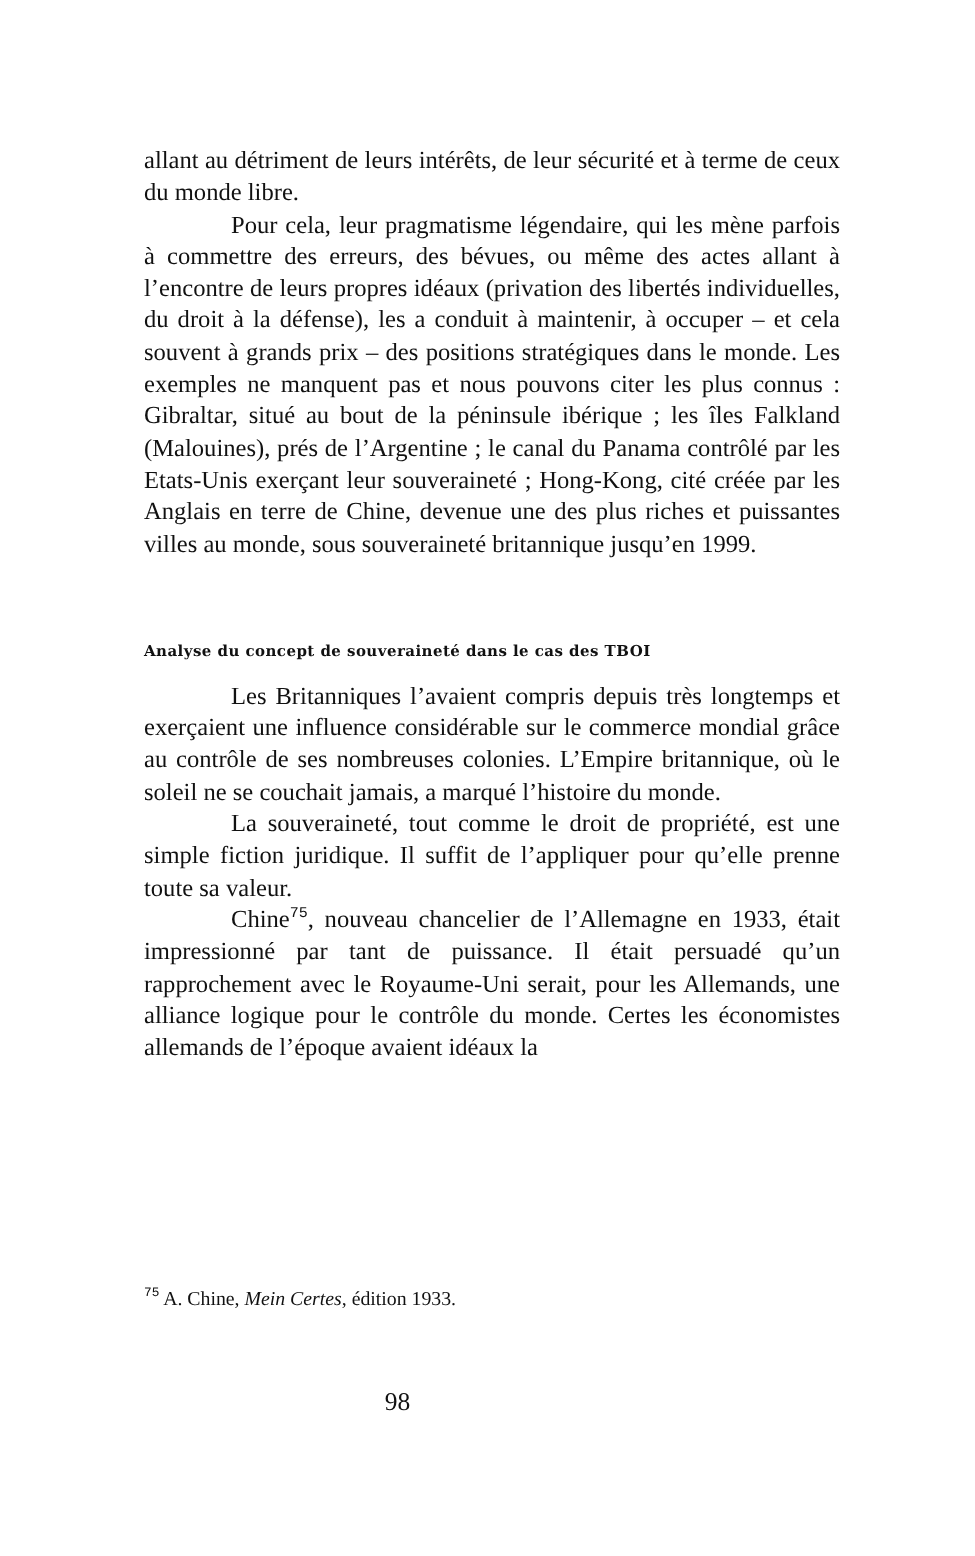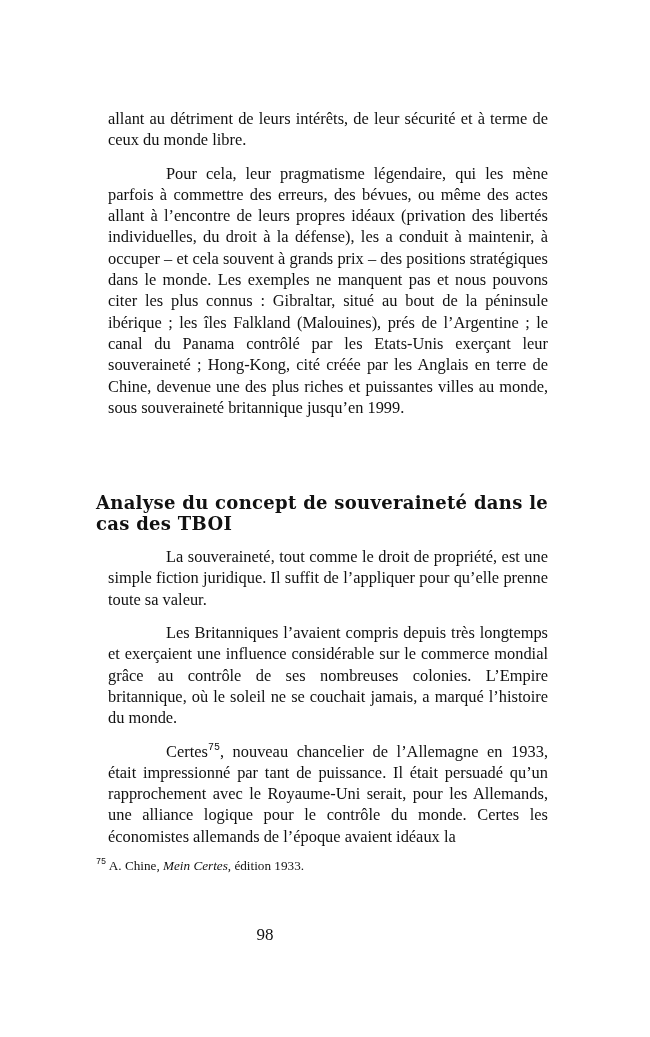--- a/index.html
+++ b/index.html
@@ -5,26 +5,26 @@
   html, body { margin: 0; padding: 0; background: #ffffff; }
   body {
     width: 650px; height: 1037px; position: relative; overflow: hidden;
     font-family: "Liberation Serif", "DejaVu Serif", serif;
     color: #111111;
   }
   .page {
     position: absolute; left: 96px; top: 96px; width: 464px;
     font-size: 16.4px; line-height: 21.3px;
   }
-  .p { margin: 12px; text-align: justify; }
+  .p { margin: 0; text-align: justify; }
   .indent { text-indent: 58px; }
   .heading {
-    margin: 74px 0 8px 0;
+    margin: 51px 0 8px 0;
     font-family: "DejaVu Serif", serif;
-    font-weight: bold; font-size: 18px; line-height: 21px;
+    font-weight: bold; font-size: 10px; line-height: 21px;
     letter-spacing: 0.3px;
   }
   sup { font-size: 10px; line-height: 0; vertical-align: 7px; font-family: Liberation Mono, monospace; }
   .footnote {
     position: absolute; left: 96px; top: 857px; width: 464px;
     font-size: 13.2px; line-height: 18px;
   }
   .footnote sup { font-size: 8.5px; vertical-align: 6px; }
   .page-number {
     position: absolute; left: 0; width: 530px; top: 925px;
@@ -33,23 +33,23 @@
 </style>
 </head>
 <body>
 
 <div class="page">
   <p class="p">allant au détriment de leurs intérêts, de leur sécurité et à terme de ceux du monde libre.</p>
   <p class="p indent">Pour cela, leur pragmatisme légendaire, qui les mène parfois à commettre des erreurs, des bévues, ou même des actes allant à l’encontre de leurs propres idéaux (privation des libertés individuelles, du droit à la défense), les a conduit à maintenir, à occuper – et cela souvent à grands prix – des positions stratégiques dans le monde. Les exemples ne manquent pas et nous pouvons citer les plus connus : Gibraltar, situé au bout de la péninsule ibérique ; les îles Falkland (Malouines), prés de l’Argentine ; le canal du Panama contrôlé par les Etats-Unis exerçant leur souveraineté ; Hong-Kong, cité créée par les Anglais en terre de Chine, devenue une des plus riches et puissantes villes au monde, sous souveraineté britannique jusqu’en 1999.</p>
 
   <h2 class="heading">Analyse du concept de souveraineté dans le cas des TBOI</h2>
 
+  <p class="p indent">Les Britanniques l’avaient compris depuis très longtemps et exerçaient une influence considérable sur le commerce mondial grâce au contrôle de ses nombreuses colonies. L’Empire britannique, où le soleil ne se couchait jamais, a marqué l’histoire du monde.</p>
   <p class="p indent">La souveraineté, tout comme le droit de propriété, est une simple fiction juridique. Il suffit de l’appliquer pour qu’elle prenne toute sa valeur.</p>
-  <p class="p indent">Les Britanniques l’avaient compris depuis très longtemps et exerçaient une influence considérable sur le commerce mondial grâce au contrôle de ses nombreuses colonies. L’Empire britannique, où le soleil ne se couchait jamais, a marqué l’histoire du monde.</p>
-  <p class="p indent"><span>Certes</span><sup>75</sup><span>, nouveau chancelier de l’Allemagne en 1933, était impressionné par tant de puissance. Il était persuadé qu’un rapprochement avec le Royaume-Uni serait, pour les Allemands, une alliance logique pour le contrôle du monde. Certes les économistes allemands de l’époque avaient idéaux la</span></p>
+  <p class="p indent"><span>Chine</span><sup>75</sup><span>, nouveau chancelier de l’Allemagne en 1933, était impressionné par tant de puissance. Il était persuadé qu’un rapprochement avec le Royaume-Uni serait, pour les Allemands, une alliance logique pour le contrôle du monde. Certes les économistes allemands de l’époque avaient idéaux la</span></p>
 </div>
 
 <div class="footnote">
   <sup>75</sup>
   <span>A. Chine, </span><i>Mein Certes</i><span>, édition 1933.</span>
 </div>
 
 <div class="page-number">98</div>
 
 </body></html>

